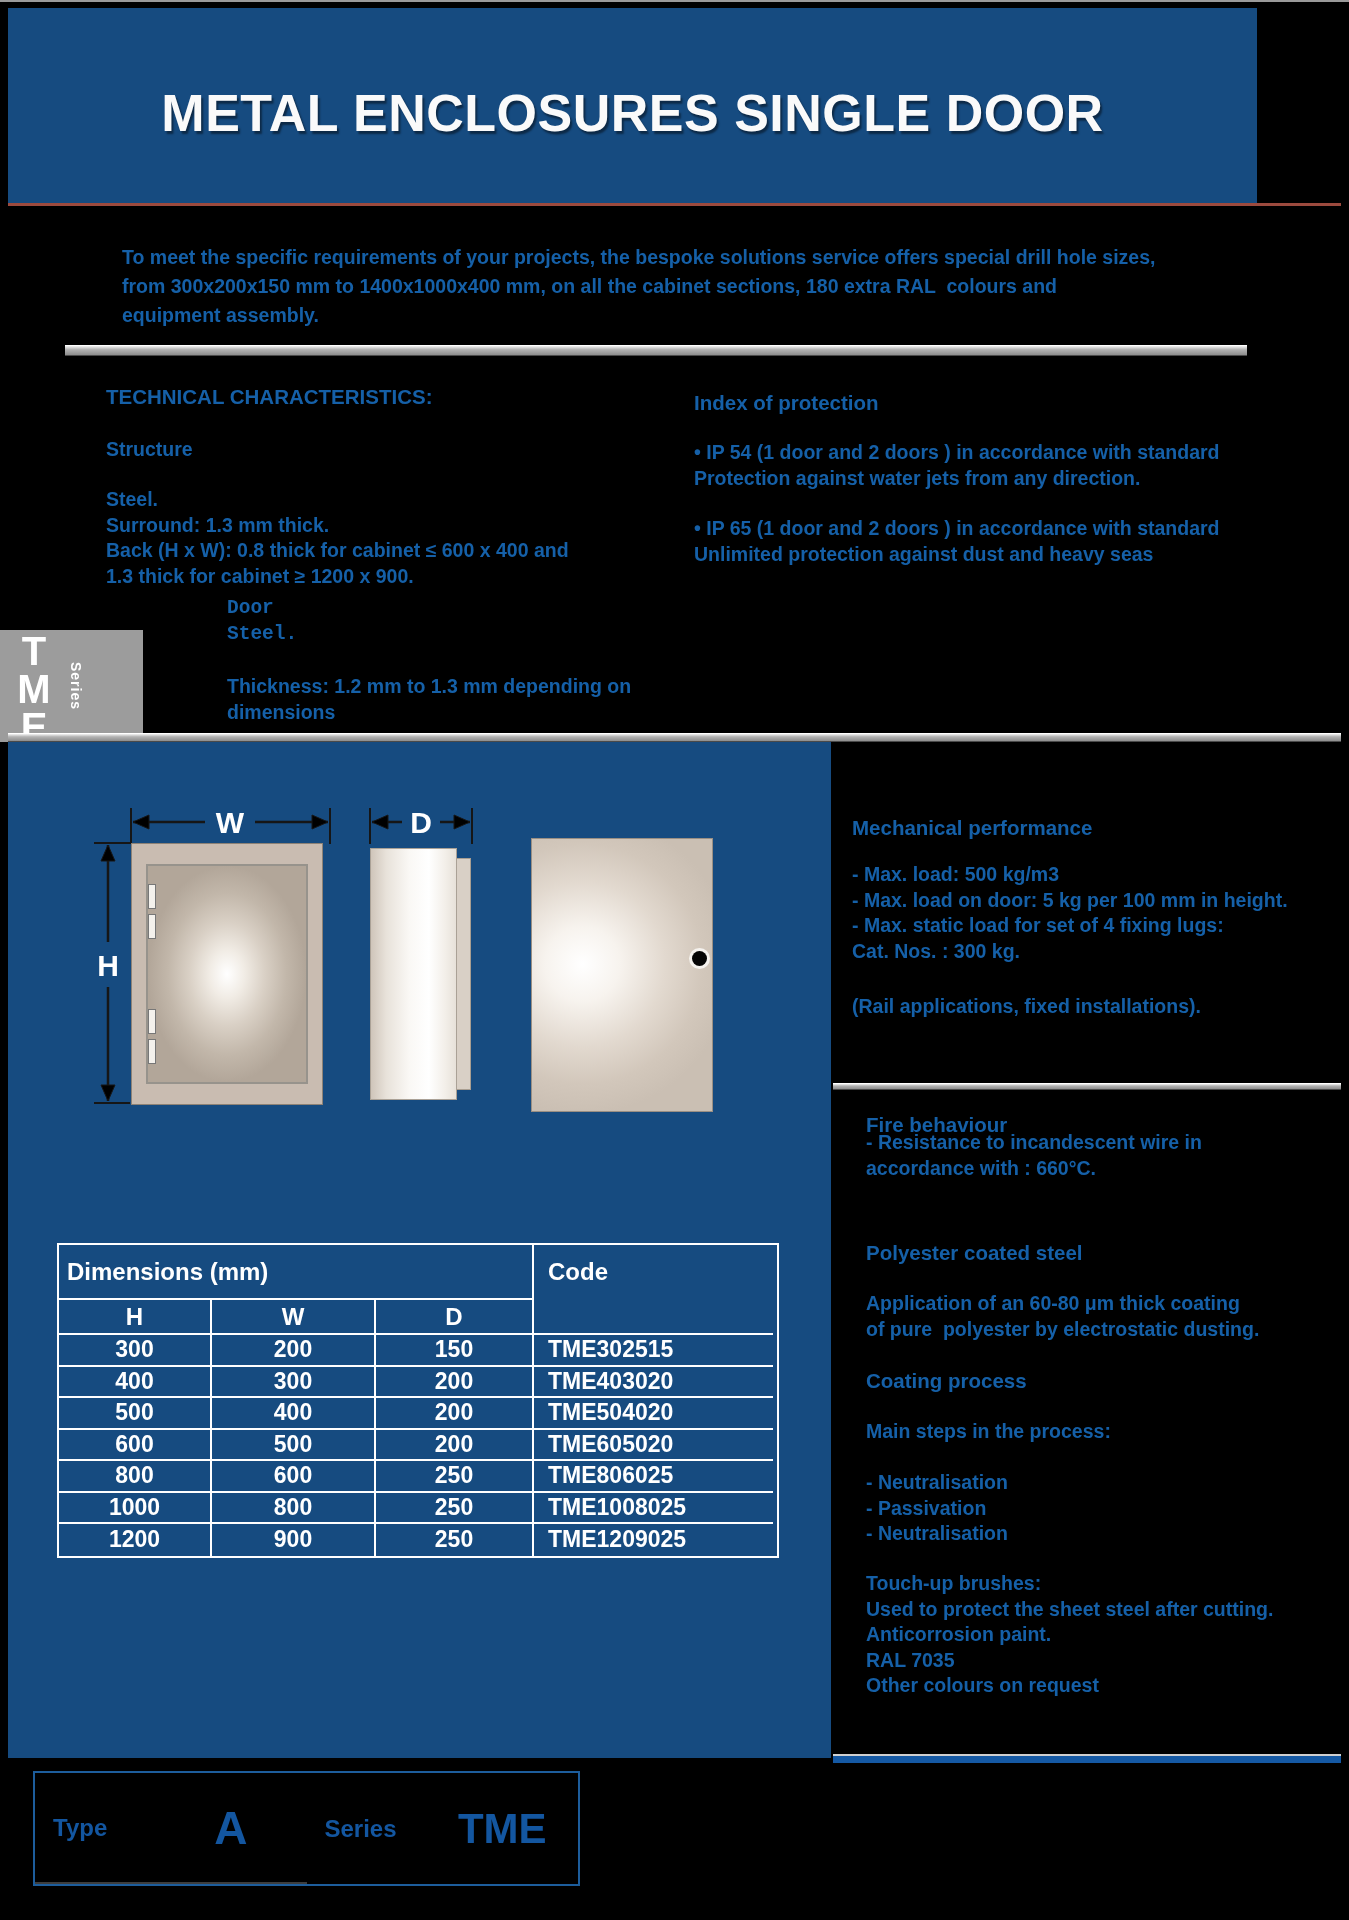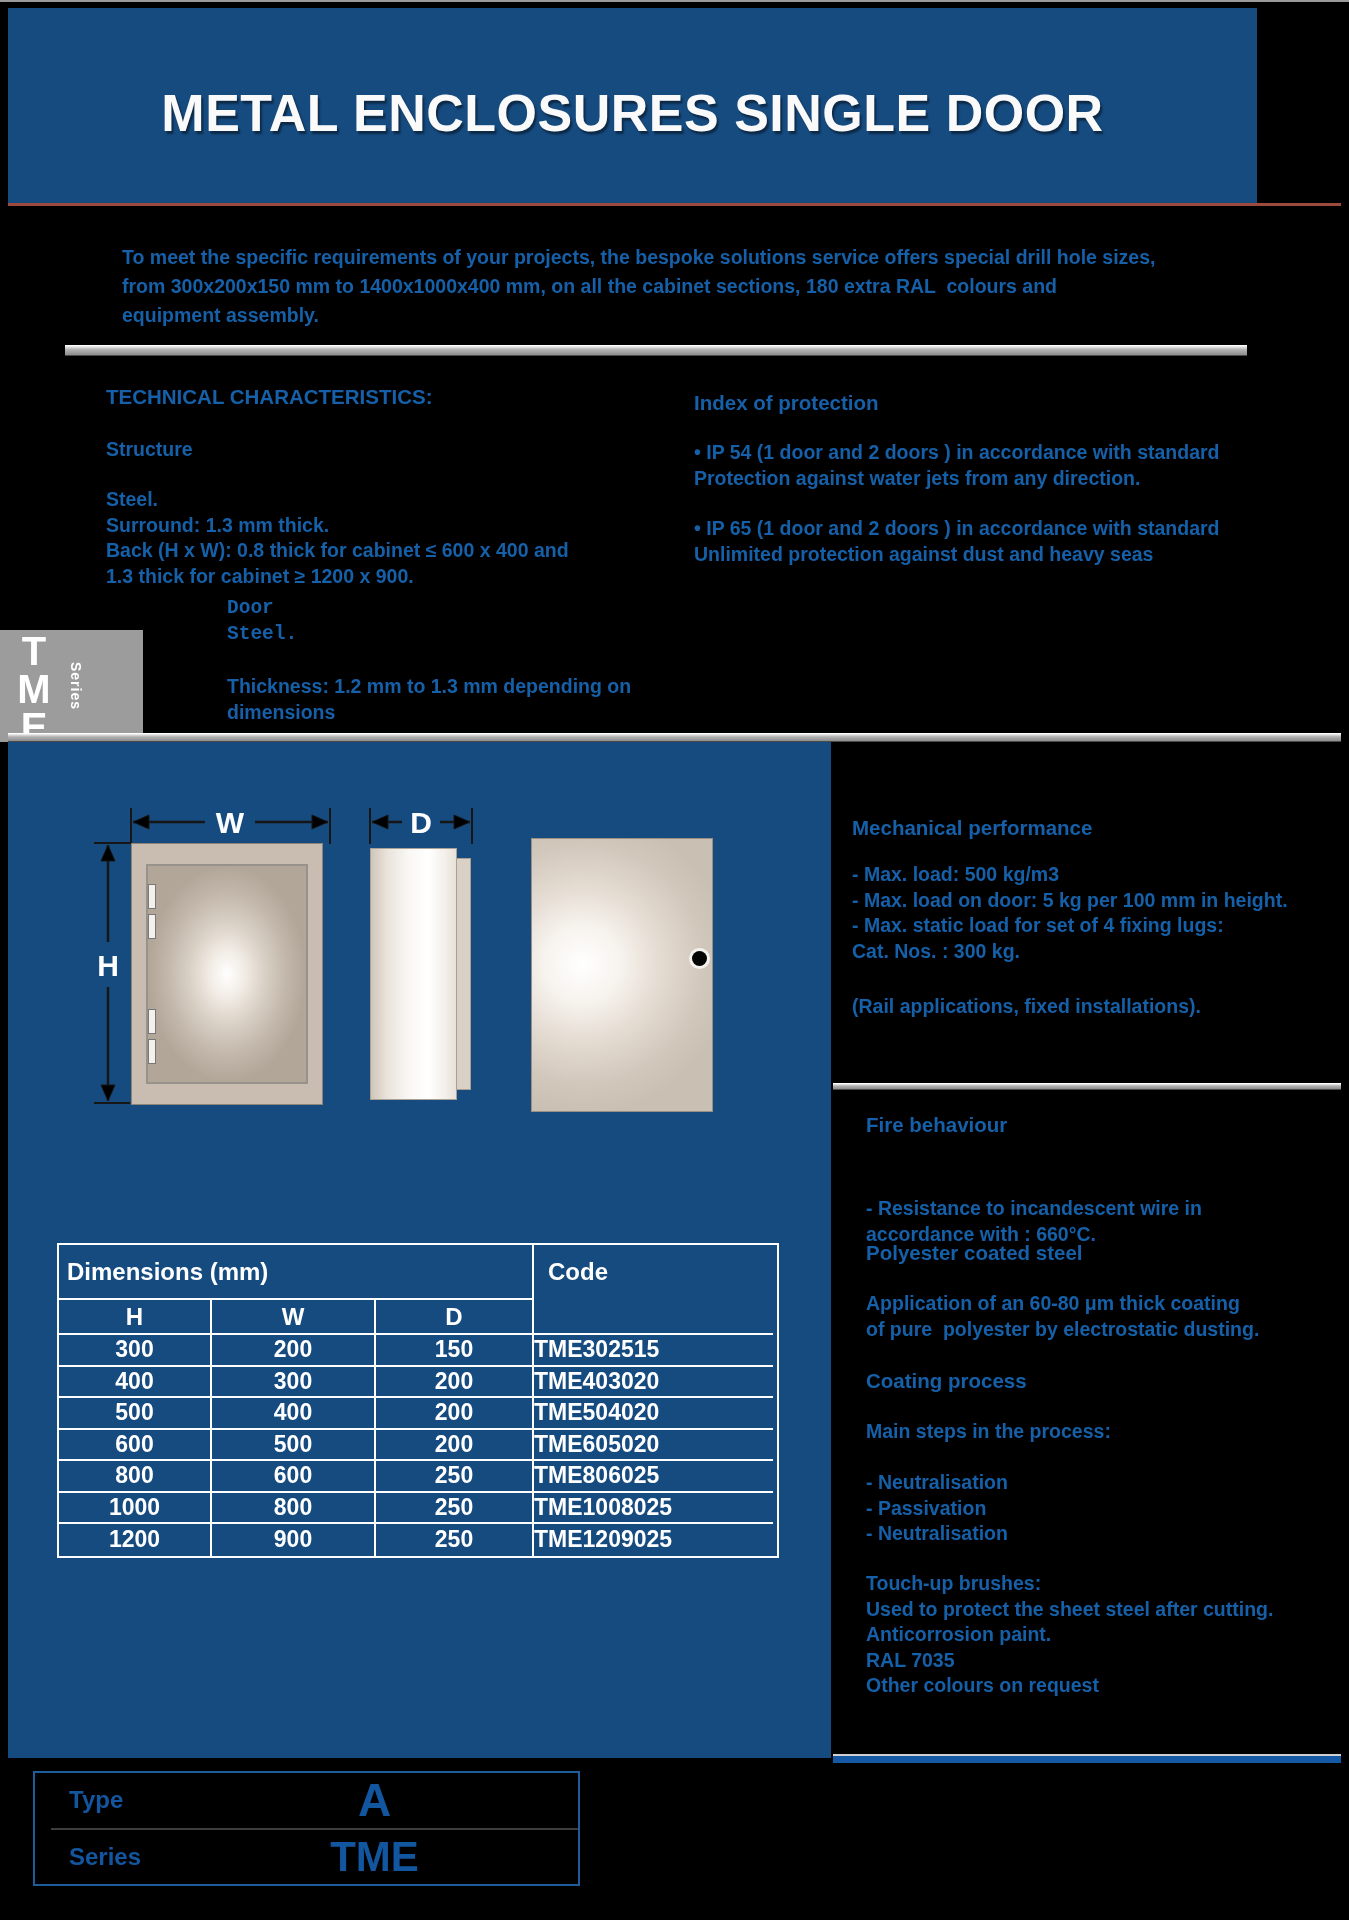--- a/index.html
+++ b/index.html
@@ -45,26 +45,26 @@
   .dimsvg text{fill:#ffffff;font-family:"Liberation Sans",sans-serif;font-weight:bold;font-size:30px;}
   
   #dims-table{left:57px;top:1243px;width:722px;border:2px solid #fff;display:grid;
     grid-template-columns:153px 164px 158px 239px;grid-template-rows:55px 35px repeat(7,31.5px);
     color:#fff;background:transparent;}
   #dims-table .cell{border-right:2px solid #fff;border-bottom:2px solid #fff;display:flex;align-items:center;justify-content:center;font-size:23px;}
   #dims-table .group{grid-column:1 / span 3;justify-content:flex-start;padding-left:8px;font-size:24px;}
   #dims-table .codehead{grid-column:4;grid-row:1 / span 2;border-right:none;align-items:flex-start;justify-content:flex-start;
     padding:13px 0 0 14px;font-size:24px;}
   #dims-table .sub{font-size:24px;}
-  #dims-table .codecell{justify-content:flex-start;border-right:none;}
+  #dims-table .codecell{justify-content:flex-start;padding-left:14px;border-right:none;}
   #dims-table .lastrow{border-bottom:none;}
   
   #footer-box{left:33px;top:1771px;width:547px;height:115px;border:2px solid #1d5d9c;display:flex;background:#000;}
   #footer-left{width:305px;border-right:2px solid #3d3d3d;display:flex;flex-direction:column;align-items:center;justify-content:center;color:#1356A0;font-size:37px;line-height:46px;}
-  #footer-right{flex:1;display:flex;flex-direction:column;margin-left:16px;}
+  #footer-right{flex:1;display:flex;flex-direction:row;}
   .frow{flex:1;display:flex;align-items:center;}
   .frow.first{border-bottom:2px solid #3d3d3d;}
   .flabel{color:#1356A0;font-size:24px;padding-left:18px;width:120px;}
   .fval{flex:1;text-align:center;color:#1356A0;}
   .fval.typeA{font-size:46px;}
   .fval.serTME{font-size:42px;}
   
   #blue-endline{left:833px;top:1754px;width:508px;height:9px;background:#1559A4;border-top:2px solid #d0d0d0;}
 </style>
 </head>
@@ -169,21 +169,21 @@
   <div class="t h1" style="left:852px;top:815px;">Mechanical performance</div>
   <div class="t" style="left:852px;top:862px;">- Max. load: 500 kg/m3
 - Max. load on door: 5 kg per 100 mm in height.
 - Max. static load for set of 4 fixing lugs:
 Cat. Nos. : 300 kg.</div>
   <div class="t" style="left:852px;top:994px;">(Rail applications, fixed installations).</div>
 
   <div class="abs graybar" style="left:833px;top:1083px;width:508px;height:7px;"></div>
 
   <div class="t h1" style="left:866px;top:1112px;">Fire behaviour</div>
-  <div class="t" style="left:866px;top:1196px;">- Resistance to incandescent wire in
+  <div class="t" style="left:866px;top:1130px;">- Resistance to incandescent wire in
 accordance with : 660°C.</div>
   <div class="t h1" style="left:866px;top:1240px;">Polyester coated steel</div>
   <div class="t" style="left:866px;top:1291px;">Application of an 60-80 μm thick coating
 of pure  polyester by electrostatic dusting.</div>
   <div class="t h1" style="left:866px;top:1368px;">Coating process</div>
   <div class="t" style="left:866px;top:1419px;">Main steps in the process:</div>
   <div class="t" style="left:866px;top:1470px;">- Neutralisation
 - Passivation
 - Neutralisation</div>
   <div class="t" style="left:866px;top:1571px;">Touch-up brushes:

